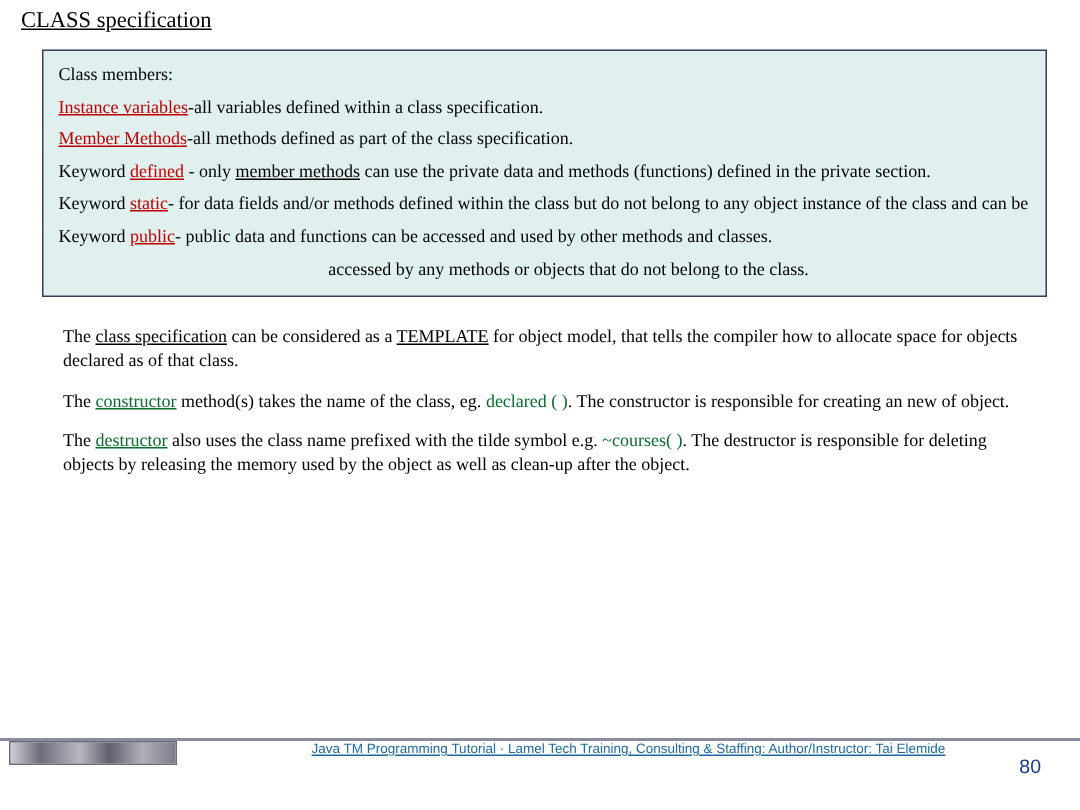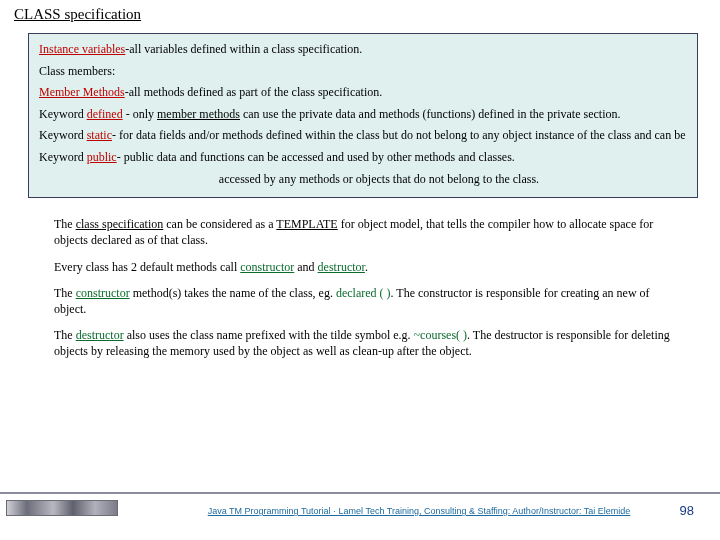--- a/index.html
+++ b/index.html
@@ -39,35 +39,35 @@
   .red-u { color: #bf0000; text-decoration: underline; }
   .green-u { color: #0a6b2d; text-decoration: underline; }
   .green { color: #0a6b2d; }
   .u { text-decoration: underline; }
 
   .box2 {
     margin: 18px 22px 0 36px;
     padding: 0 6px;
   }
   .box2 p {
-    margin: 10px 12px;
+    margin: 10px 0;
     line-height: 1.35;
     color: #000;
     font-family: Georgia, "Times New Roman", serif;
   }
 
   .footer {
     position: absolute;
     left: 0;
     right: 0;
     bottom: 24px;
     height: 22px;
     border-top: 2px solid #8a8aa0;
     display: flex;
-    align-items: flex-end;
+    align-items: flex-start;
   }
   .footer-grad {
     width: 110px;
     height: 14px;
     margin-left: 6px;
     background: linear-gradient(90deg,#cfd0d6 0%, #6c6d7a 18%, #b7b8c1 42%, #5f606d 60%, #b0b1bb 80%, #7b7c88 100%);
     border: 1px solid #6a6b77;
   }
   .footer-text {
     flex: 1;
@@ -85,51 +85,48 @@
     font-size: 13px;
     color: #173a8a;
   }
 </style>
 </head>
 <body>
 
 <div class="page-title">CLASS specification</div>
 
 <div class="box1">
+  <p>Class members:</p>
   <p>
     <span class="red-u">Instance variables</span><span>-all variables defined within a class specification.</span>
   </p>
-  <p>Class members:</p>
   <p>
     <span class="red-u">Member Methods</span><span>-all methods defined as part of the class specification.</span>
   </p>
   <p>
     <span>Keyword </span><span class="red-u">defined</span><span> -  only </span><span class="u">member methods</span><span> can use the private data and methods (functions) defined in the private section.</span>
   </p>
   <p style="margin-bottom:0;">
     <span>Keyword </span><span class="red-u">static</span><span>- for data fields and/or methods defined within the class but do not belong to any object instance of the class and can be</span>
   </p>
   <p>
     <span>Keyword </span><span class="red-u">public</span><span>- public data and functions can be accessed and used by other methods and classes.</span>
   </p>
   <p class="indent-continue" style="margin-top:0;">accessed by any methods or objects that do not belong to the class.</p>
 </div>
 
 <div class="box2">
   <p>
     <span>The </span><span class="u">class specification</span><span> can be considered as a </span><span class="u">TEMPLATE</span><span> for object model, that tells the compiler how to allocate space for objects declared as of that class.</span>
   </p>
   <p>
-    <span>Every class has 2 default methods call </span><span class="green-u">constructor</span><span> and </span><span class="green-u">destructor</span><span>.</span>
-  </p>
-  <p>
     <span>The </span><span class="green-u">constructor</span><span> method(s) takes the name of the class, eg. </span><span class="green">declared ( )</span><span>. The constructor is responsible for creating an new of object.</span>
   </p>
   <p>
     <span>The </span><span class="green-u">destructor</span><span> also uses the class name prefixed with the tilde symbol e.g. </span><span class="green">~courses( )</span><span>. The destructor is responsible for deleting objects by releasing the memory used by the object as well as clean-up after the object.</span>
   </p>
 </div>
 
 <div class="footer">
   <div class="footer-grad"></div>
   <div class="footer-text">Java TM Programming Tutorial  ·  Lamel Tech Training, Consulting &amp; Staffing: Author/Instructor: Tai Elemide</div>
 </div>
-<div class="page-num">98</div>
+<div class="page-num">80</div>
 
 </body></html>

